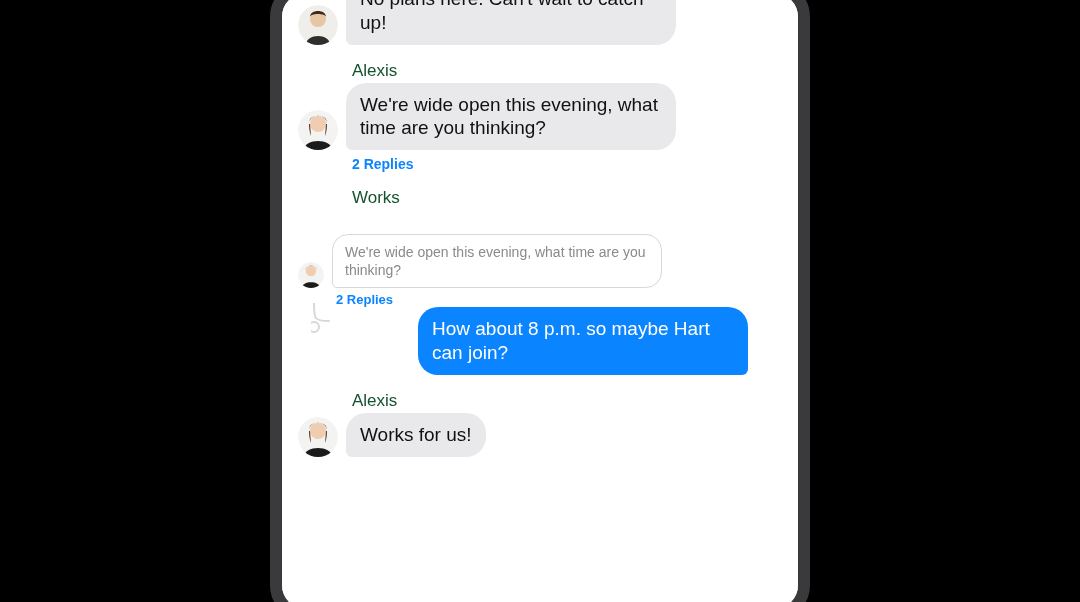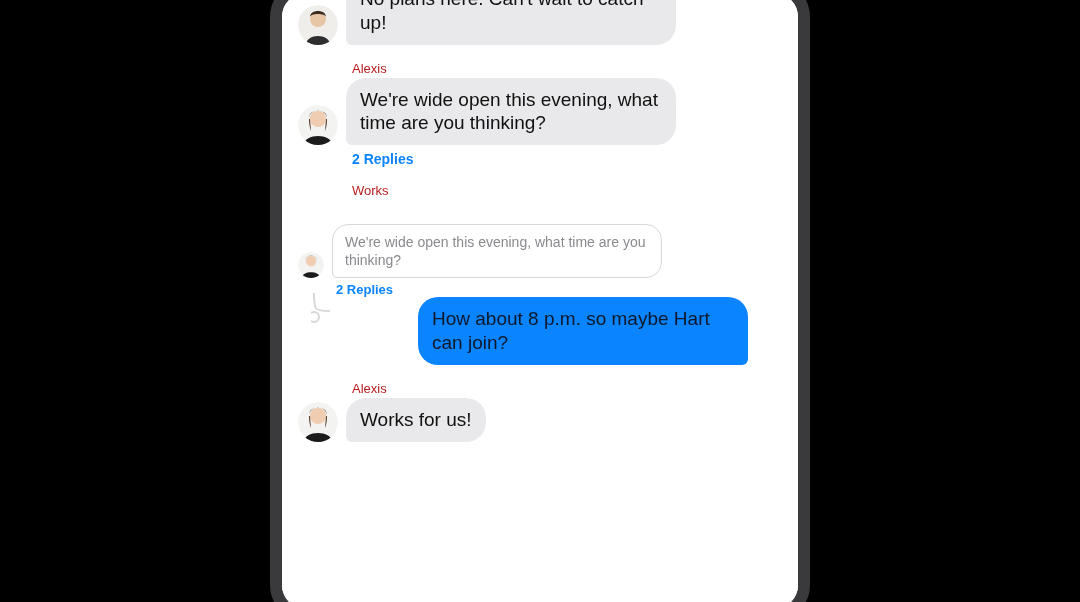--- a/index.html
+++ b/index.html
@@ -41,22 +41,22 @@
     }
 
     .msg-block {
       display: flex;
       flex-direction: column;
       align-items: flex-start;
       margin-top: 10px;
     }
 
     .sender-label {
-      font-size: 13px;
-      color: #b91c1c;
+      font-size: 17px;
+      color: #14532d;
       margin: 6px 0 2px 54px;
     }
 
     .row-incoming {
       display: flex;
       align-items: flex-end;
       gap: 8px;
       max-width: 420px;
     }
 
@@ -81,21 +81,21 @@
 
     .bubble.incoming {
       background: #e9e9eb;
       color: #111;
       font-size: 19px;
       border-bottom-left-radius: 6px;
     }
 
     .bubble.outgoing {
       background: #0a84ff;
-      color: #0f172a;
+      color: #ffffff;
       font-size: 19px;
       border-bottom-right-radius: 6px;
       align-self: flex-end;
     }
 
     .outgoing-row {
       display: flex;
       justify-content: flex-end;
       padding-left: 120px;
       margin-top: 6px;

